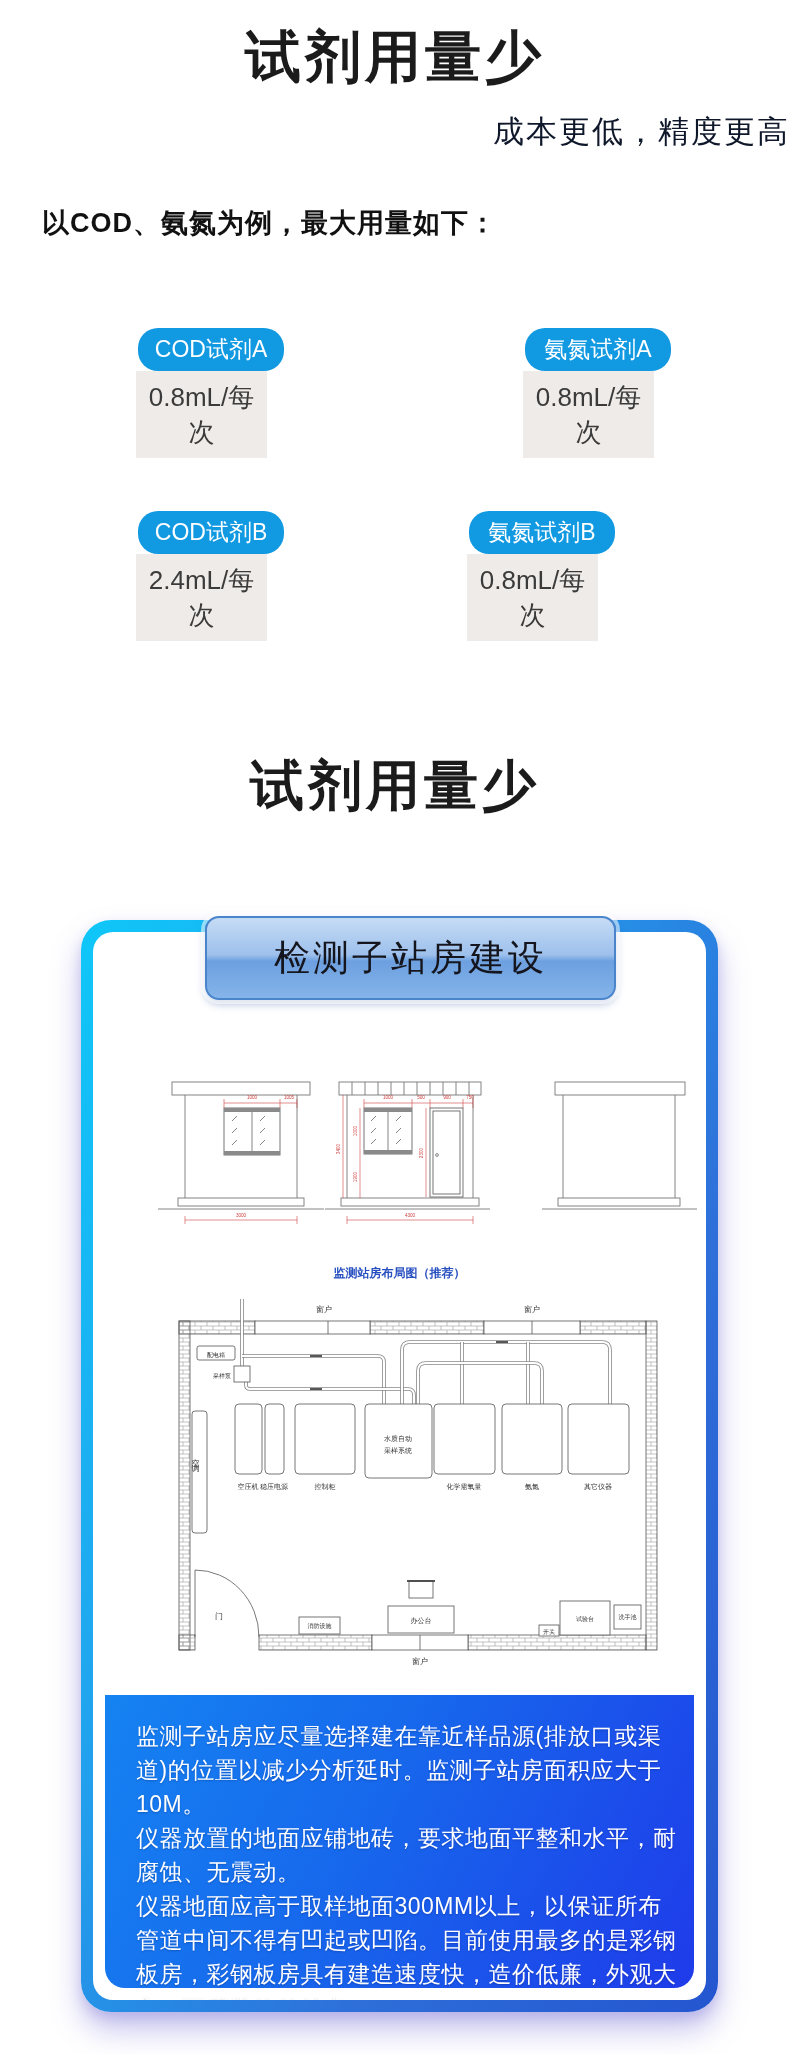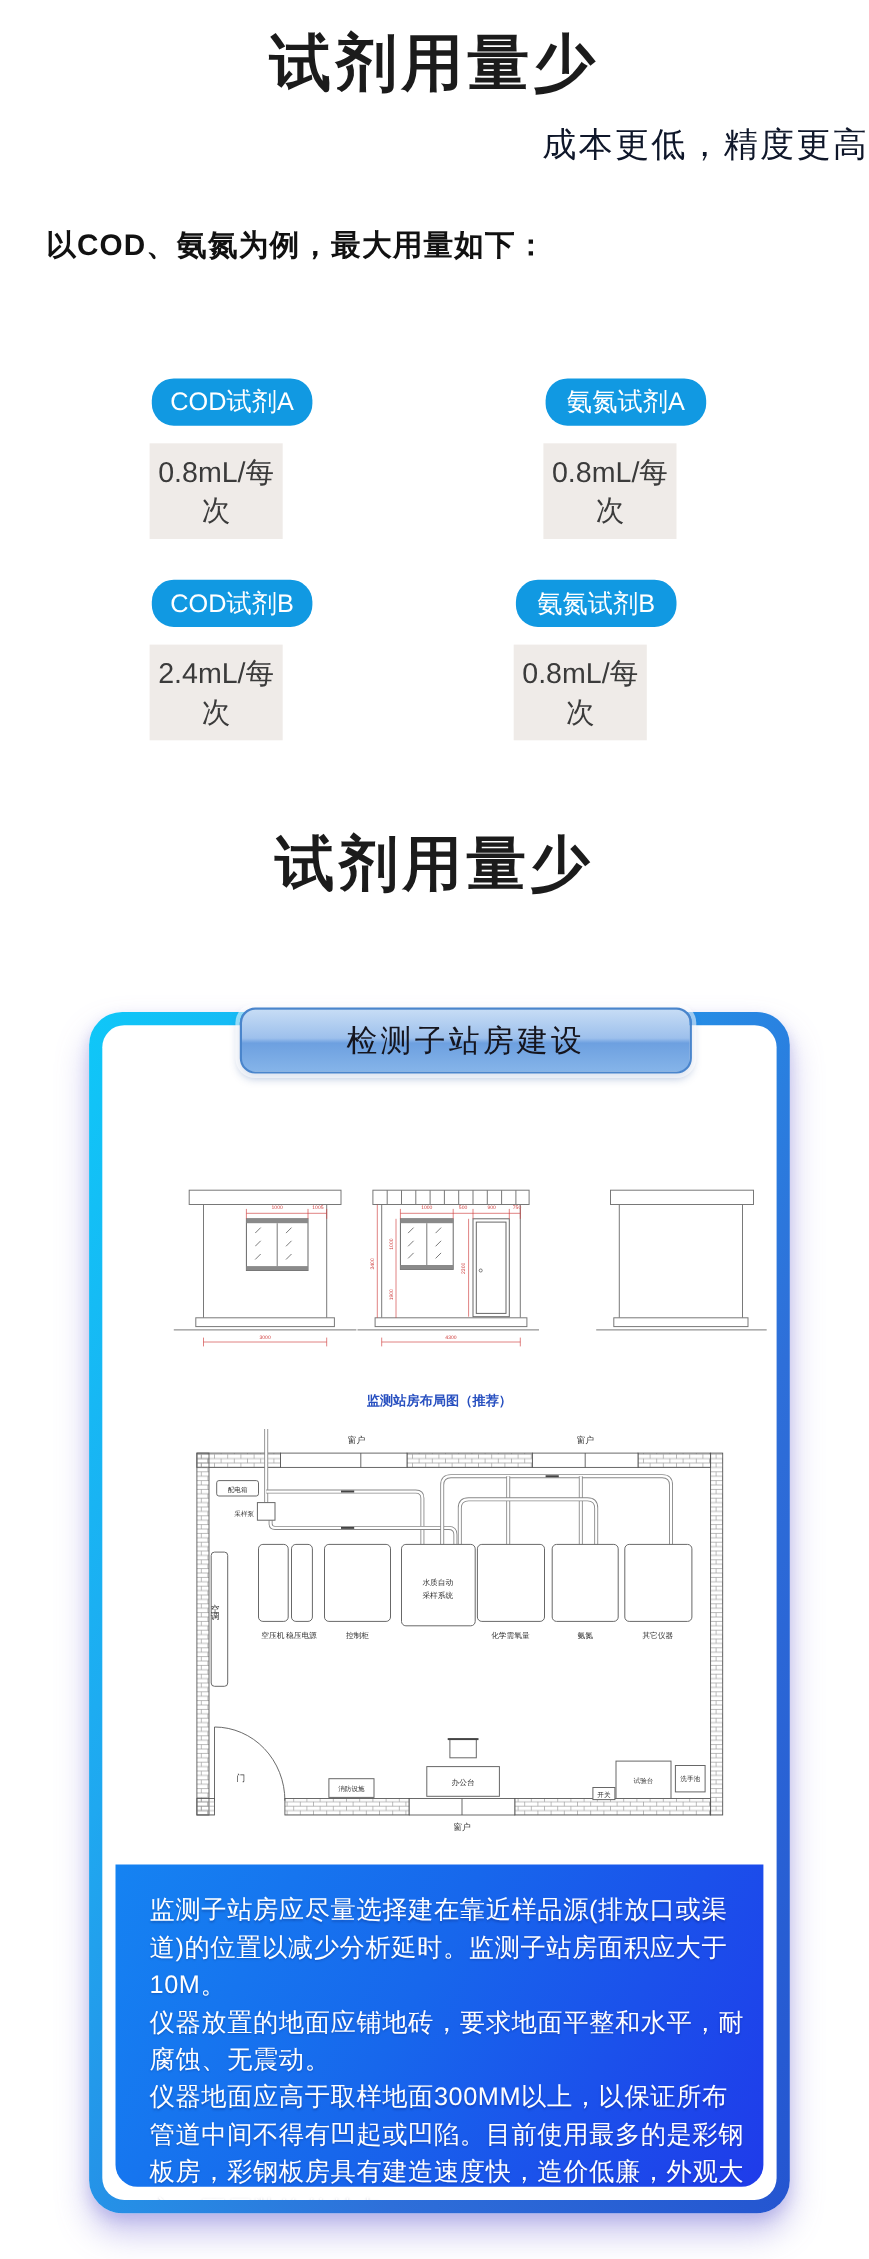--- a/index.html
+++ b/index.html
@@ -9,43 +9,43 @@
   
   .hero-title{position:absolute;top:20px;left:0;width:100%;text-align:center;
     font-size:56px;font-weight:800;color:#1b1b1b;letter-spacing:4px;margin:0;}
   .hero-sub{position:absolute;top:111px;left:0;width:100%;text-align:right;
     font-size:31px;font-weight:400;color:#0f172a;letter-spacing:2px;margin:0;}
   .hero-intro{position:absolute;top:205px;left:42px;font-size:27px;font-weight:700;
     color:#111;margin:0;letter-spacing:1px;}
 
   
   .rcard{position:absolute;width:150px;text-align:center;}
-  .rpill{margin:16px auto;width:146px;height:43px;border-radius:20px;background:var(--accent,#1199E2);
+  .rpill{margin:0 auto;width:146px;height:43px;border-radius:20px;background:var(--accent,#1199E2);
     color:#fff;font-size:23px;display:flex;align-items:center;justify-content:center;}
-  .rval{margin-top:0;width:121px;height:87px;background:var(--value-box,#EFEBE8);
+  .rval{margin-top:0;width:131px;height:87px;background:var(--value-box,#EFEBE8);
     color:#3b3b3b;font-size:26px;display:flex;align-items:center;justify-content:center;}
-  .rc0{left:136px;top:328px;} .rc1{left:454px;top:328px;padding-left:40px;}
+  .rc0{left:136px;top:328px;} .rc1{left:483px;top:328px;padding-left:40px;}
   .rc2{left:136px;top:511px;} .rc3{left:467px;top:511px;}
 
   
   .section-title{position:absolute;top:750px;left:0;width:100%;text-align:center;
     font-size:54px;font-weight:800;color:#1b1b1b;letter-spacing:4px;margin:0;}
 
   
   .card{position:absolute;left:81px;top:920px;width:637px;height:1092px;border-radius:30px;
     background:linear-gradient(115deg,var(--frame-cyan,#0FC7F8) 0%,var(--frame-mid,#1FA8F0) 30%,
       var(--frame-blue,#2E6FD9) 68%,var(--frame-deep,#2455D0) 100%);
     box-shadow:0 18px 30px rgba(125,115,215,.42),0 6px 12px rgba(90,90,200,.22);}
   .card-inner{position:absolute;left:12px;top:12px;right:12px;bottom:12px;border-radius:20px;
     background:#fff;overflow:hidden;}
-  .card-pill{position:absolute;left:124px;top:-4px;width:411px;height:60px;border-radius:14px;
+  .card-pill{position:absolute;left:124px;top:-4px;width:411px;height:84px;border-radius:14px;
     background:linear-gradient(180deg,#C6DCF5 0%,#9DC0EC 46%,#6DA0E0 54%,#85B4E9 100%);
     border:2px solid #4A85CC;box-shadow:0 0 0 4px rgba(255,255,255,.55),0 4px 9px rgba(25,70,150,.35);
     box-sizing:border-box;display:flex;align-items:center;justify-content:center;
-    font-size:28px;color:#15151E;letter-spacing:3px;margin-left:13px;}
+    font-size:36px;color:#15151E;letter-spacing:3px;}
   .elev{position:absolute;left:19px;top:135px;width:600px;height:190px;}
   .plan-title{position:absolute;top:333px;left:0;width:100%;text-align:center;
     font-size:12px;font-weight:700;color:var(--plan-blue,#2850C0);margin:0;}
   .plan{position:absolute;left:69px;top:362px;width:505px;height:375px;}
   .blue-panel{position:absolute;left:12px;right:12px;top:763px;bottom:12px;
     border-radius:0 0 20px 20px;
     background:linear-gradient(118deg,var(--panel-top,#1583F2) 0%,var(--panel-mid,#1767EC) 45%,var(--panel-deep,#1F3BEA) 100%);
     box-sizing:border-box;padding:24px 12px 0 31px;}
   .blue-panel p{margin:0;color:#fff;font-size:23px;line-height:34px;letter-spacing:.5px;
     text-shadow:0 1px 2px rgba(0,0,60,.25);}

